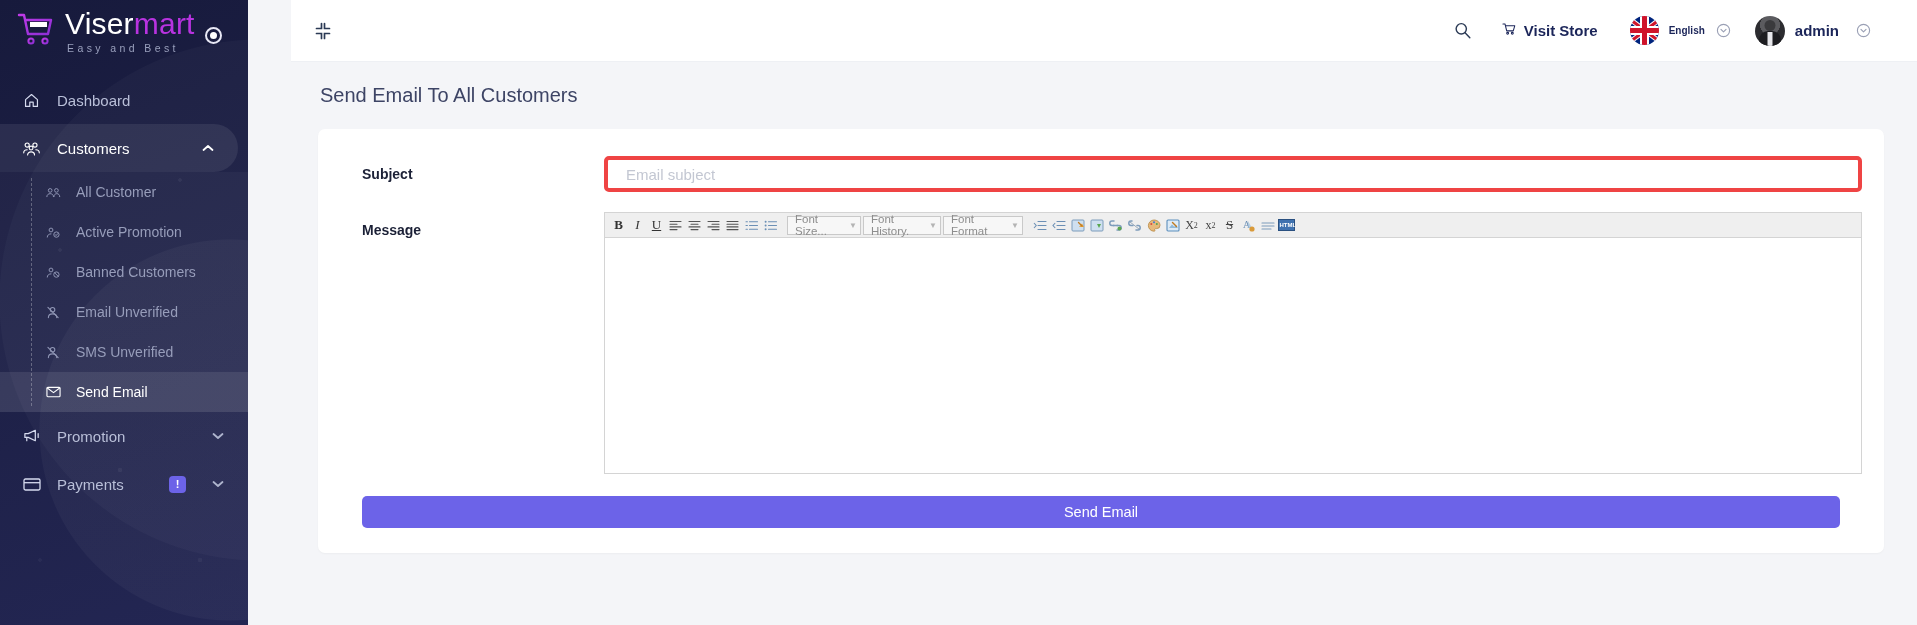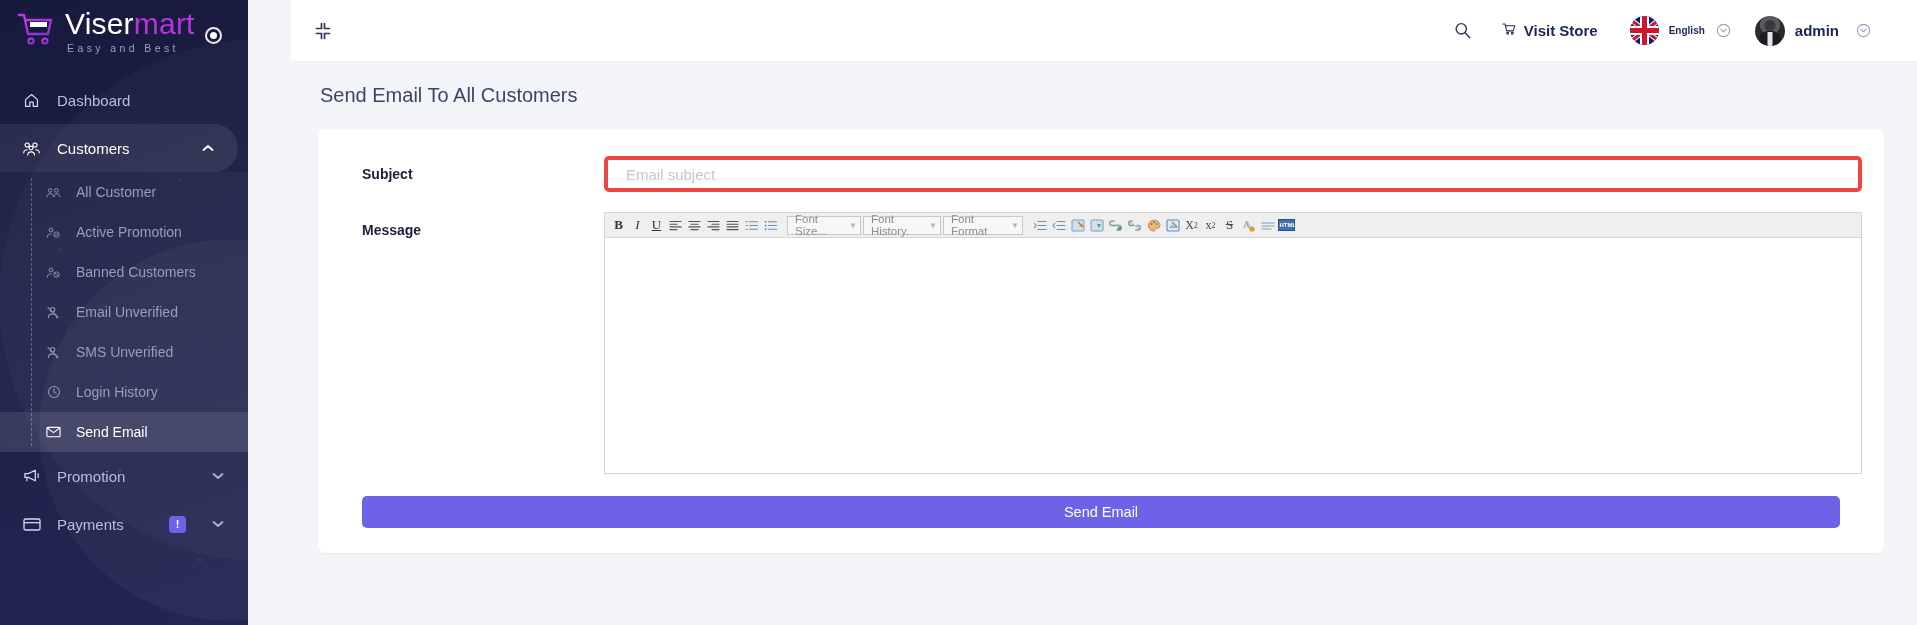--- a/index.html
+++ b/index.html
@@ -286,29 +286,20 @@
           <span class="ico">
             <svg width="15" height="13" viewBox="0 0 16 14" fill="none" stroke="#8f95b4" stroke-width="1.2">
               <circle cx="7" cy="4" r="2.4"></circle>
               <path d="M2.5 12.5c0-2.5 2-4 4.5-4s4.5 1.5 4.5 4" stroke-linecap="round"></path>
               <path d="M2 1.5l11 11" stroke-linecap="round"></path>
             </svg>
           </span>
           <span class="lbl">SMS Unverified</span>
         </div>
 
-        <div class="sub-item">
-          <span class="ico">
-            <svg width="14" height="14" viewBox="0 0 16 16" fill="none" stroke="#8f95b4" stroke-width="1.2">
-              <circle cx="8" cy="8" r="6.3"></circle>
-                <path d="M8 4.3V8l2.6 1.8" stroke-linecap="round"></path>
-            </svg>
-          </span>
-          <span class="lbl">Login History</span>
-        </div>
 
         <div class="sub-item active">
           <span class="ico">
             <svg width="15" height="12" viewBox="0 0 16 12" fill="none" stroke="#ffffff" stroke-width="1.2">
               <rect x="1" y="1" width="14" height="10" rx="1"></rect>
                 <path d="M1.4 1.7L8 6.7l6.6-5" stroke-linecap="round" stroke-linejoin="round"></path>
             </svg>
           </span>
           <span class="lbl">Send Email</span>
         </div>

